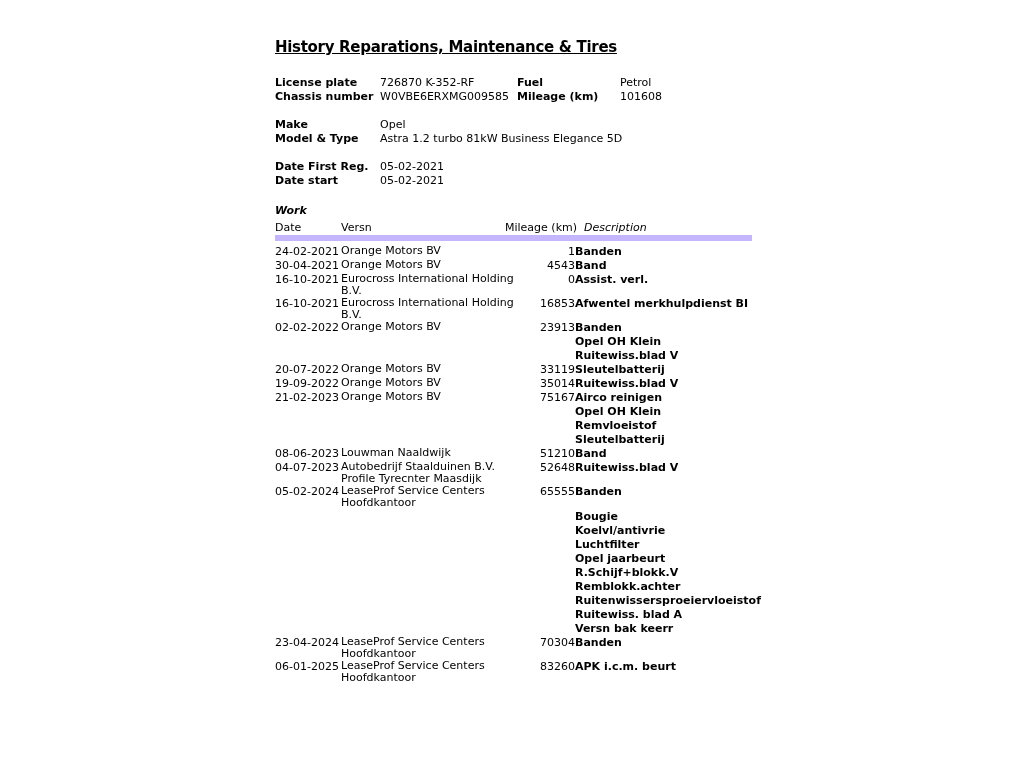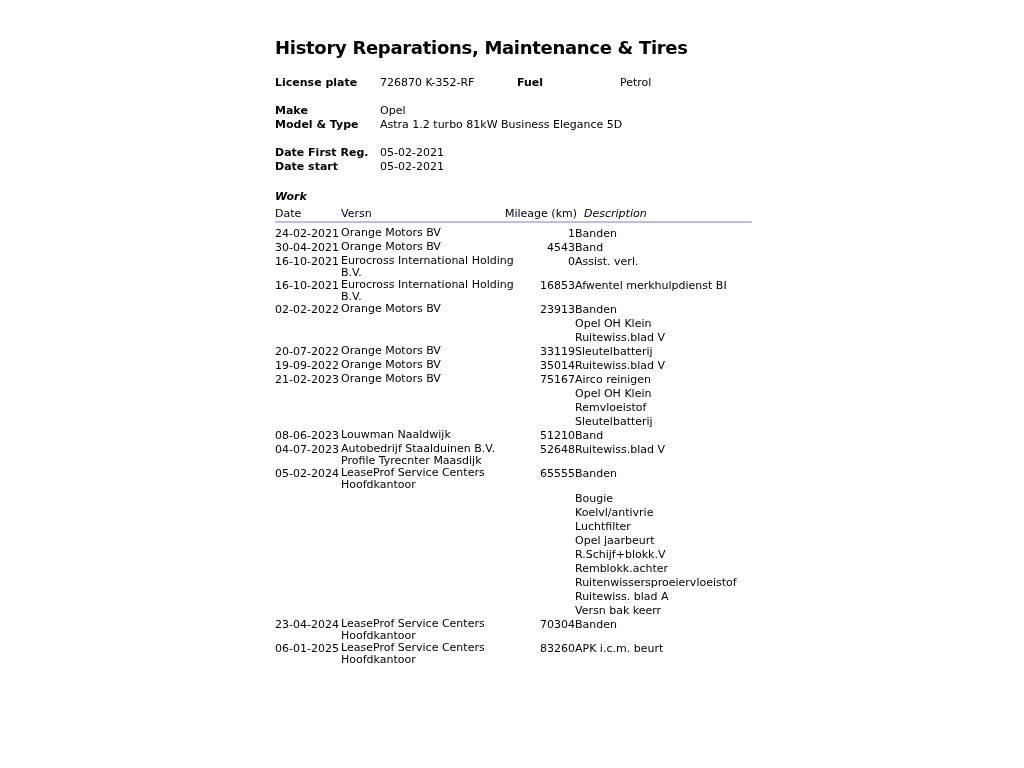--- a/index.html
+++ b/index.html
@@ -18,26 +18,27 @@
   }
   .content {
     position: absolute;
     left: 275px;
     top: 38px;
     width: 477px;
     font-size: 11px;
     line-height: 14px;
   }
   .title {
-    font-size: 18px;
+    font-size: 15px;
     font-weight: bold;
     letter-spacing: -0.3px;
     margin: 0 0 19px 0;
     line-height: 19px;
     white-space: nowrap;
+    text-decoration: underline;
   }
   .info-block { margin: 0 0 14px 0; }
   .info-row {
     display: grid;
     grid-template-columns: 105px 137px 103px auto;
     line-height: 14px;
   }
   .info-row .lbl { font-weight: bold; }
   .info-row .val { white-space: nowrap; }
   .dates-block { margin-bottom: 16px; }
@@ -50,33 +51,33 @@
   table.work {
     border-collapse: collapse;
     table-layout: fixed;
     width: 477px;
   }
   table.work th {
     font-weight: normal;
     text-align: left;
     padding: 0;
     line-height: 14px;
-    border-bottom: 2px solid #c4b5fd;
+    border-bottom: 6px solid #c4b5fd;
     white-space: nowrap;
   }
   table.work th.th-mileage { text-align: right; }
   table.work th.th-desc { padding-left: 9px; font-style: italic; }
   table.work td {
     vertical-align: top;
     padding: 0;
     line-height: 14px;
   }
   table.work tbody tr:first-child td { padding-top: 4px; }
   td.c-mileage { text-align: right; white-space: nowrap; }
-  td.c-desc { padding-left: 9px; }
+  td.c-desc { padding-left: 9px; font-weight: bold; }
   .dealer-line { line-height: 12px; white-space: nowrap; }
   .desc-line { line-height: 14px; white-space: nowrap; }
   .desc-line.empty { height: 11px; }
   .col-date { width: 66px; }
   .col-dealer { width: 164px; }
   .col-mileage { width: 70px; }
   .col-desc { width: 177px; }
 </style>
 </head>
 <body>
@@ -85,20 +86,26 @@
   <div class="content">
 
     <h1 class="title">History Reparations, Maintenance &amp; Tires</h1>
 
     <div class="info-block">
       <div class="info-row">
         <span class="lbl">License plate</span>
         <span class="val">726870 K-352-RF</span>
         <span class="lbl">Fuel</span>
         <span class="val">Petrol</span>
+      </div>
+      <div class="info-row">
+        <span class="lbl">Chassis number</span>
+        <span class="val">W0VBE6ERXMG009585</span>
+        <span class="lbl">Mileage (km)</span>
+        <span class="val">101608</span>
       </div>
     </div>
 
     <div class="info-block">
       <div class="info-row">
         <span class="lbl">Make</span>
         <span class="val">Opel</span>
         <span></span>
           <span></span>
       </div>

